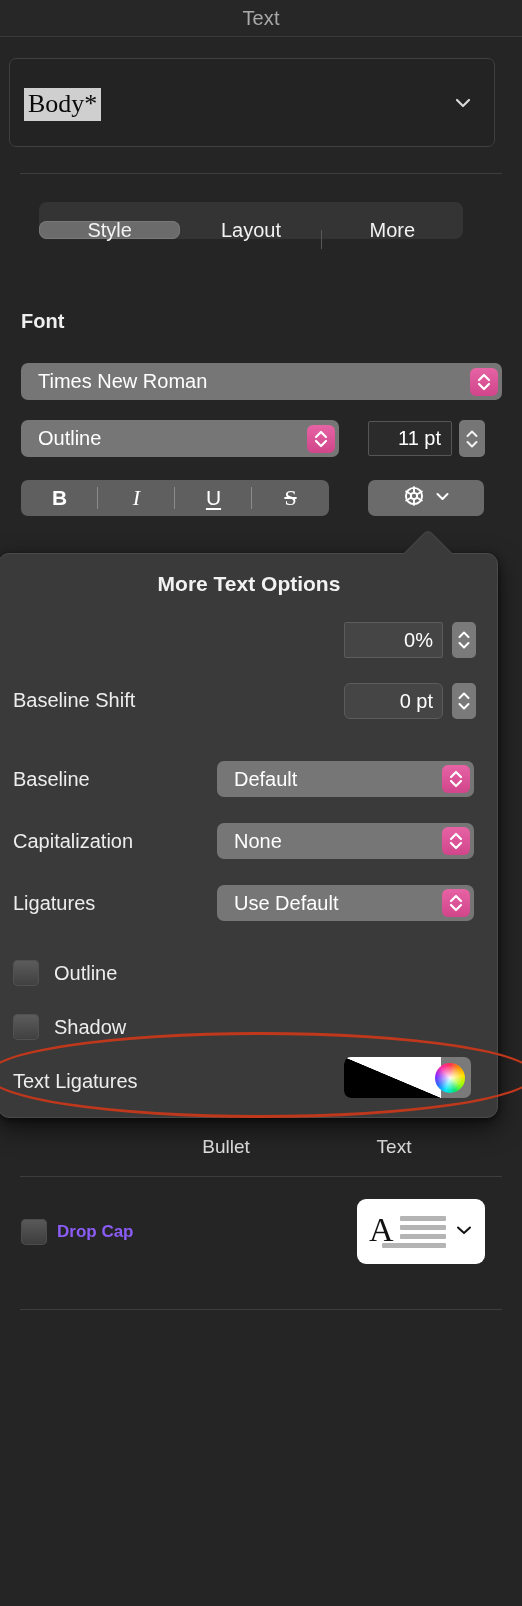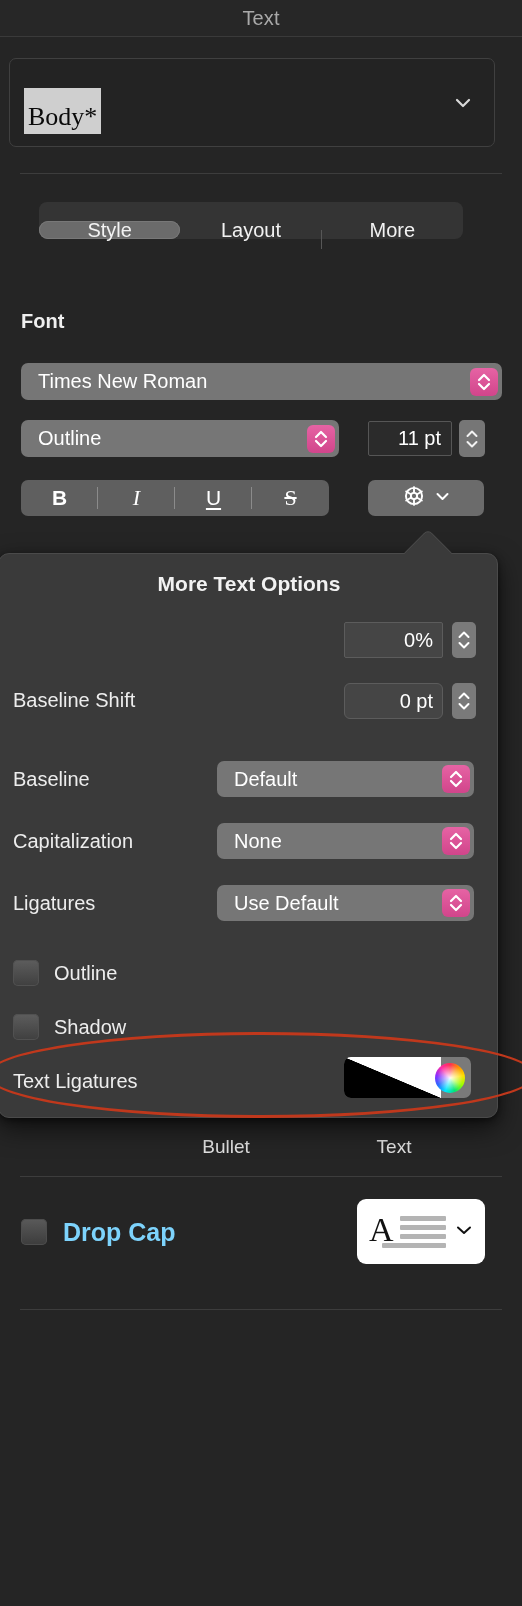--- a/index.html
+++ b/index.html
@@ -23,41 +23,41 @@
 
   
   .style-combo {
     position: absolute; left: 9px; top: 58px; width: 486px; height: 89px;
     background: #232323; border: 1px solid #404040; border-radius: 7px;
   }
   .style-combo-value {
     position: absolute; left: 14px; top: 29px;
     background: #cfcfcf; color: #0a0a0a;
     font-family: "Liberation Serif", serif; font-size: 26px; line-height: 30px;
-    padding: 14px 4px 2px 4px;
+    padding: 1px 4px 2px 4px;
   }
   .combo-chevron {
     position: absolute; right: 20px; top: 50%; transform: translateY(-50%);
     width: 22px; height: 22px;
   }
   .combo-chevron svg { display: block; }
 
   .rule { position: absolute; background: #3d3d3d; height: 1px; }
   #rule1 { left: 20px; top: 173px; width: 482px; }
   #rule2 { left: 20px; top: 1176px; width: 482px; }
   #rule3 { left: 20px; top: 1309px; width: 482px; }
 
   
   .segmented {
     position: absolute; left: 39px; top: 202px; width: 424px; height: 37px;
     background: #343434; border-radius: 8px; display: flex; align-items: stretch;
   }
   .seg {
     flex: 1; display: flex; align-items: center; justify-content: center;
-    font-size: 20px; color: #f2f2f2; position: relative; border-radius: 16px; margin-top: 19px;
+    font-size: 20px; color: #f2f2f2; position: relative; border-radius: 8px; margin-top: 19px;
   }
   .seg.active { background: #6b6b6b; box-shadow: 0 0 0 1px #787878 inset; }
   .seg-div {
     position: absolute; right: 0; top: 9px; width: 1px; height: 19px; background: #575757;
   }
 
   
   .section-label {
     position: absolute; font-size: 20px; font-weight: bold; color: #efefef;
   }
@@ -125,22 +125,22 @@
   #label-bullet { left: 166px; width: 120px; }
   #label-text   { left: 334px; width: 120px; }
 
   
   #dropcap-check {
     position: absolute; left: 21px; top: 1219px; width: 26px; height: 26px;
     border-radius: 5px; background: linear-gradient(180deg, #5a5a5a 0%, #3c3c3c 100%);
     box-shadow: 0 0 0 1px #4d4d4d inset;
   }
   #dropcap-label {
-    position: absolute; left: 63px; top: 1219px; font-size: 25px;
-    font-weight: bold; color: #7dd3fc; line-height: 26px;
+    position: absolute; left: 57px; top: 1219px; font-size: 17px;
+    font-weight: bold; color: #8b5cf6; line-height: 26px;
   }
   #dropcap-preview {
     position: absolute; left: 357px; top: 1199px; width: 128px; height: 65px;
     background: #ffffff; border-radius: 9px; display: flex; align-items: center;
   }
   .dc-glyph {
     font-family: "Liberation Serif", serif; font-size: 34px; color: #111;
     line-height: 1; margin-left: 12px; margin-top: -4px;
   }
   .dc-lines { margin-left: 6px; margin-top: 0; display: flex; flex-direction: column; gap: 4px; }

